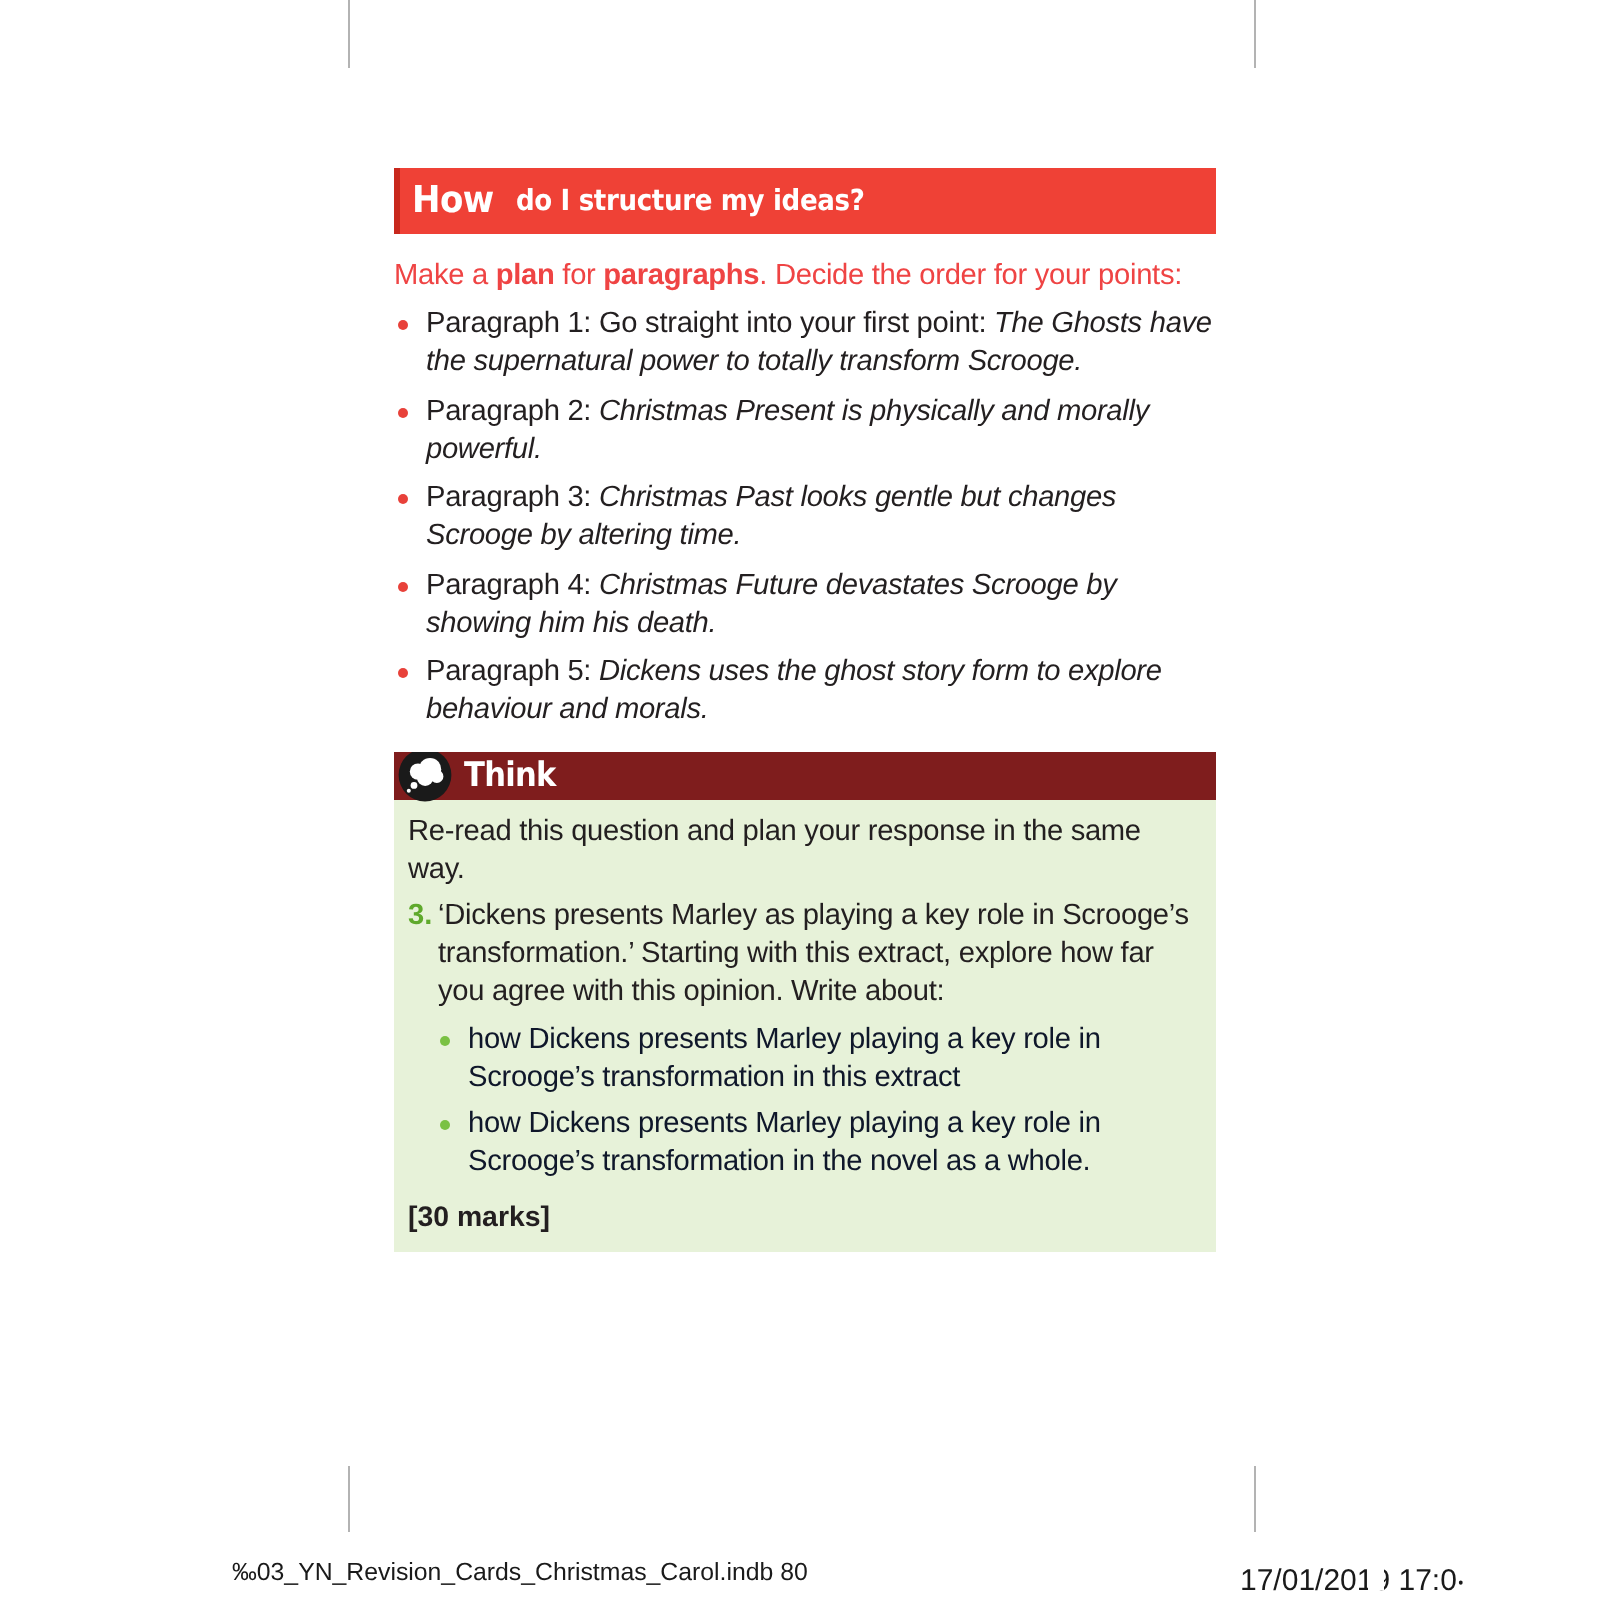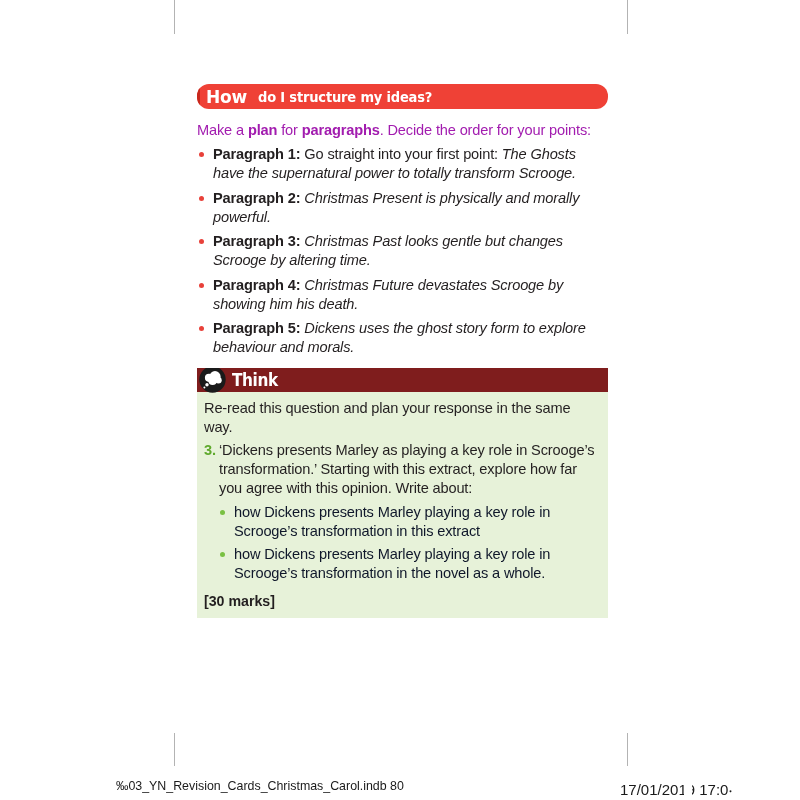--- a/index.html
+++ b/index.html
@@ -34,26 +34,25 @@
   #content {
     position: absolute;
     left: 197px;
     top: 84px;
     width: 411px;
   }
 
   
   .red-banner {
     position: relative;
-    height: 25px;
+    height: 33px;
     background: #ef4136;
     display: flex;
     align-items: center;
     overflow: hidden;
-    border-radius: 12px;
   }
   .red-banner::before {
     content: "";
     position: absolute;
     left: 0; top: 0;
     width: 3px; height: 100%;
     background: #c8281d;
   }
   .banner-kicker {
     color: #ffffff;
@@ -74,21 +73,21 @@
     font-family: "DejaVu Sans", sans-serif;
     transform: scaleX(0.9);
     transform-origin: left center;
   }
 
   
   .intro {
     margin-top: 12px;
     font-size: 14.6px;
     line-height: 1.33;
-    color: #a21caf;
+    color: #ef4444;
     letter-spacing: -0.15px;
   }
   .intro b { font-weight: bold; }
 
   ul.red-list {
     list-style: none;
     margin-top: 5px;
   }
   ul.red-list > li {
     position: relative;
@@ -102,21 +101,21 @@
   ul.red-list > li::before {
     content: "";
     position: absolute;
     left: 2px;
     top: 7px;
     width: 5px;
     height: 5px;
     border-radius: 50%;
     background: #e8413a;
   }
-  .para-label { font-weight: bold; }
+  .para-label { font-weight: normal; }
   .para-text  { font-style: italic; }
 
   
   .think-panel {
     margin-top: 11px;
     width: 411px;
     background: #e7f2d9;
     overflow: hidden;
   }
   .think-header {

